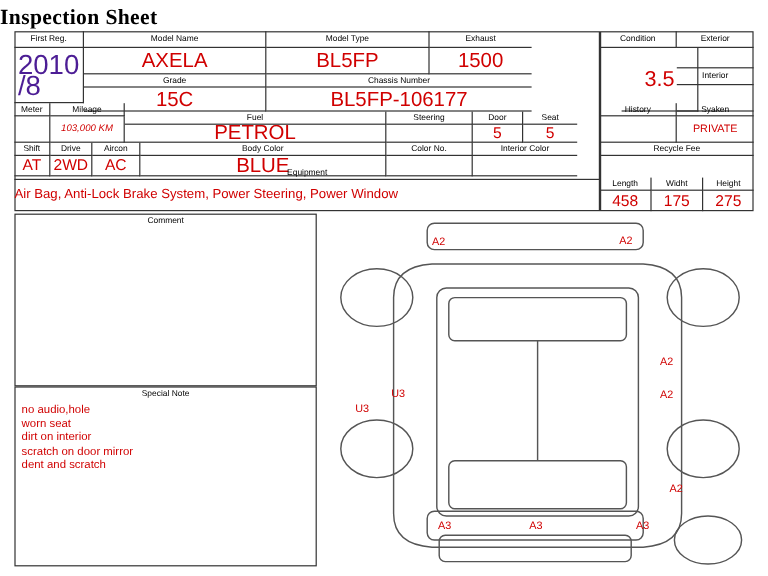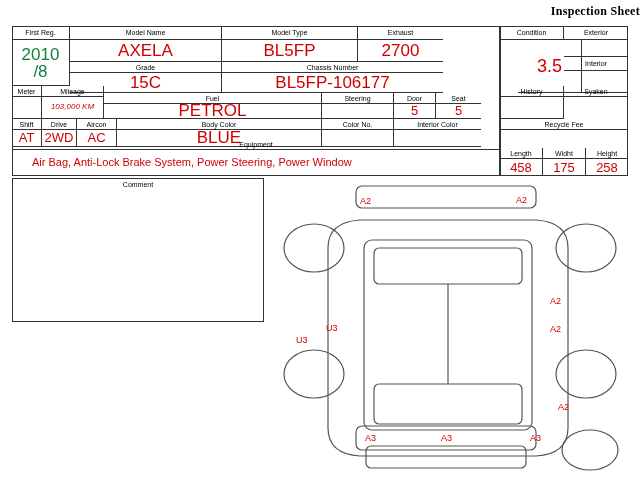--- a/index.html
+++ b/index.html
@@ -17,22 +17,22 @@
   }
   .sheet {
     position: absolute;
     left: 0; top: 0;
     width: 640px; height: 480px;
   }
   .title {
     position: absolute;
     left: 0; top: 4px;
     width: 640px;
-    text-align: right;
-    font-size: 12px;
+    text-align: left;
+    font-size: 18px;
     font-weight: bold;
     font-family: "Liberation Serif", serif;
     color: #000;
     letter-spacing: 0.3px;
   }
   .grid {
     position: absolute;
     border: 1px solid #333;
     box-sizing: border-box;
   }
@@ -57,24 +57,24 @@
     text-align: center;
     line-height: 1.05;
   }
   .v-lg { font-size: 17px; }
   .v-md { font-size: 13px; }
   .v-sm { font-size: 10px; }
   .v-xs { font-size: 8px; }
 
   
   .firstreg {
-    font-size: 17px;
-    color: #15803d;
+    font-size: 23px;
+    color: #4c1d95;
     line-height: 17px;
-    text-align: center;
+    text-align: left;
   }
 
   .box {
     position: absolute;
     box-sizing: border-box;
     border: 1px solid #333;
   }
   .comment-hdr, .note-hdr {
     position: absolute;
     width: 100%;
@@ -121,21 +121,21 @@
 
   <div class="cell" style="left:12px; top:40px; width:58px; height:46px; border-right:1px solid #333;">
     <div class="firstreg">
       <div>2010</div>
       <div>/8</div>
     </div>
   </div>
 
   <div class="cell val v-lg" style="left:70px; top:40px; width:152px; height:22px;">AXELA</div>
   <div class="cell val v-lg" style="left:222px; top:40px; width:136px; height:22px;">BL5FP</div>
-  <div class="cell val v-lg" style="left:358px; top:40px; width:85px; height:22px; border-right:none;">2700</div>
+  <div class="cell val v-lg" style="left:358px; top:40px; width:85px; height:22px; border-right:none;">1500</div>
 
   <div class="cell lbl" style="left:70px; top:62px; width:152px; height:11px;">Grade</div>
   <div class="cell lbl" style="left:222px; top:62px; width:221px; height:11px; border-right:none;">Chassis Number</div>
 
   <div class="cell val v-lg" style="left:70px; top:73px; width:152px; height:20px;">15C</div>
   <div class="cell val v-lg" style="left:222px; top:73px; width:221px; height:20px; border-right:none;">BL5FP-106177</div>
 
   <div class="cell lbl" style="left:12px; top:86px; width:30px; height:11px;">Meter</div>
   <div class="cell lbl" style="left:42px; top:86px; width:62px; height:11px;">Mileage</div>
   <div class="cell lbl" style="left:104px; top:93px; width:218px; height:11px;">Fuel</div>
@@ -158,51 +158,60 @@
   <div class="cell lbl" style="left:394px; top:119px; width:87px; height:11px; border-right:none;">Interior Color</div>
 
   <div class="cell val v-md" style="left:12px; top:130px; width:30px; height:17px;">AT</div>
   <div class="cell val v-md" style="left:42px; top:130px; width:35px; height:17px;">2WD</div>
   <div class="cell val v-md" style="left:77px; top:130px; width:40px; height:17px;">AC</div>
   <div class="cell val v-lg" style="left:117px; top:130px; width:205px; height:17px;">BLUE</div>
   <div class="cell val v-md" style="left:322px; top:130px; width:72px; height:17px;"></div>
   <div class="cell val v-md" style="left:394px; top:130px; width:87px; height:17px; border-right:none;"></div>
 
   <div class="cell lbl" style="left:12px; top:140px; width:488px; height:10px; border-right:none;">Equipment</div>
-  <div class="cell val v-sm" style="left:12px; top:150px; width:500px; height:26px; border-right:none; border-bottom:none; justify-content:flex-start; padding-left:20px; font-size:11px;">Air Bag, Anti-Lock Brake System, Power Steering, Power Window</div>
+  <div class="cell val v-sm" style="left:12px; top:150px; width:500px; height:26px; border-right:none; border-bottom:none; justify-content:flex-start; padding-left:0; font-size:11px;">Air Bag, Anti-Lock Brake System, Power Steering, Power Window</div>
 
   <div class="grid" style="left:500px; top:26px; width:128px; height:150px;"></div>
 
   <div class="cell lbl" style="left:500px; top:26px; width:64px; height:14px;">Condition</div>
   <div class="cell lbl" style="left:564px; top:26px; width:64px; height:14px; border-right:none;">Exterior</div>
 
   <div class="cell val v-lg" style="left:500px; top:40px; width:64px; height:53px; font-size:18px;margin-left:18px;">3.5</div>
   <div class="cell" style="left:564px; top:40px; width:64px; height:17px; border-right:none;"></div>
   <div class="cell lbl" style="left:564px; top:57px; width:64px; height:14px; border-right:none;">Interior</div>
   <div class="cell" style="left:564px; top:71px; width:64px; height:22px; border-right:none;"></div>
 
   <div class="cell lbl" style="left:500px; top:86px; width:64px; height:11px;">History</div>
   <div class="cell lbl" style="left:564px; top:86px; width:64px; height:11px; border-right:none;">Syaken</div>
   <div class="cell val v-xs" style="left:500px; top:97px; width:64px; height:22px;"></div>
+  <div class="cell val v-xs" style="left:564px; top:97px; width:64px; height:22px; border-right:none; font-size:9px;">PRIVATE</div>
 
   <div class="cell lbl" style="left:500px; top:119px; width:128px; height:11px; border-right:none;">Recycle Fee</div>
 
   <div class="cell lbl" style="left:500px; top:148px; width:43px; height:11px;">Length</div>
   <div class="cell lbl" style="left:543px; top:148px; width:43px; height:11px;">Widht</div>
   <div class="cell lbl" style="left:586px; top:148px; width:42px; height:11px; border-right:none;">Height</div>
 
   <div class="cell val v-md" style="left:500px; top:159px; width:43px; height:17px; border-bottom:none;">458</div>
   <div class="cell val v-md" style="left:543px; top:159px; width:43px; height:17px; border-bottom:none;">175</div>
-  <div class="cell val v-md" style="left:586px; top:159px; width:42px; height:17px; border-right:none; border-bottom:none;">258</div>
+  <div class="cell val v-md" style="left:586px; top:159px; width:42px; height:17px; border-right:none; border-bottom:none;">275</div>
 
   <div class="box" style="left:12px; top:178px; width:252px; height:144px;">
     <div class="comment-hdr">Comment</div>
     <div class="notes-text" style="color:#d00000;"></div>
   </div>
 
+  <div class="box" style="left:12px; top:322px; width:252px; height:150px;">
+    <div class="note-hdr">Special Note</div>
+    <div class="notes-text">no audio,hole
+worn seat
+dirt on interior
+scratch on door mirror
+dent and scratch</div>
+  </div>
 
   <div class="diagram">
     <svg width="370" height="300" viewBox="0 0 370 300" xmlns="http://www.w3.org/2000/svg">
       <g fill="none" stroke="#555" stroke-width="1.2">
 
         <rect x="88" y="8" width="180" height="22" rx="6"></rect>
 
         <path d="M60 70 Q60 44 92 42 L268 42 Q300 44 300 70 L300 250 Q300 276 268 278 L92 278 Q60 276 60 250 Z"></path>
 
         <rect x="96" y="62" width="168" height="190" rx="8"></rect>

